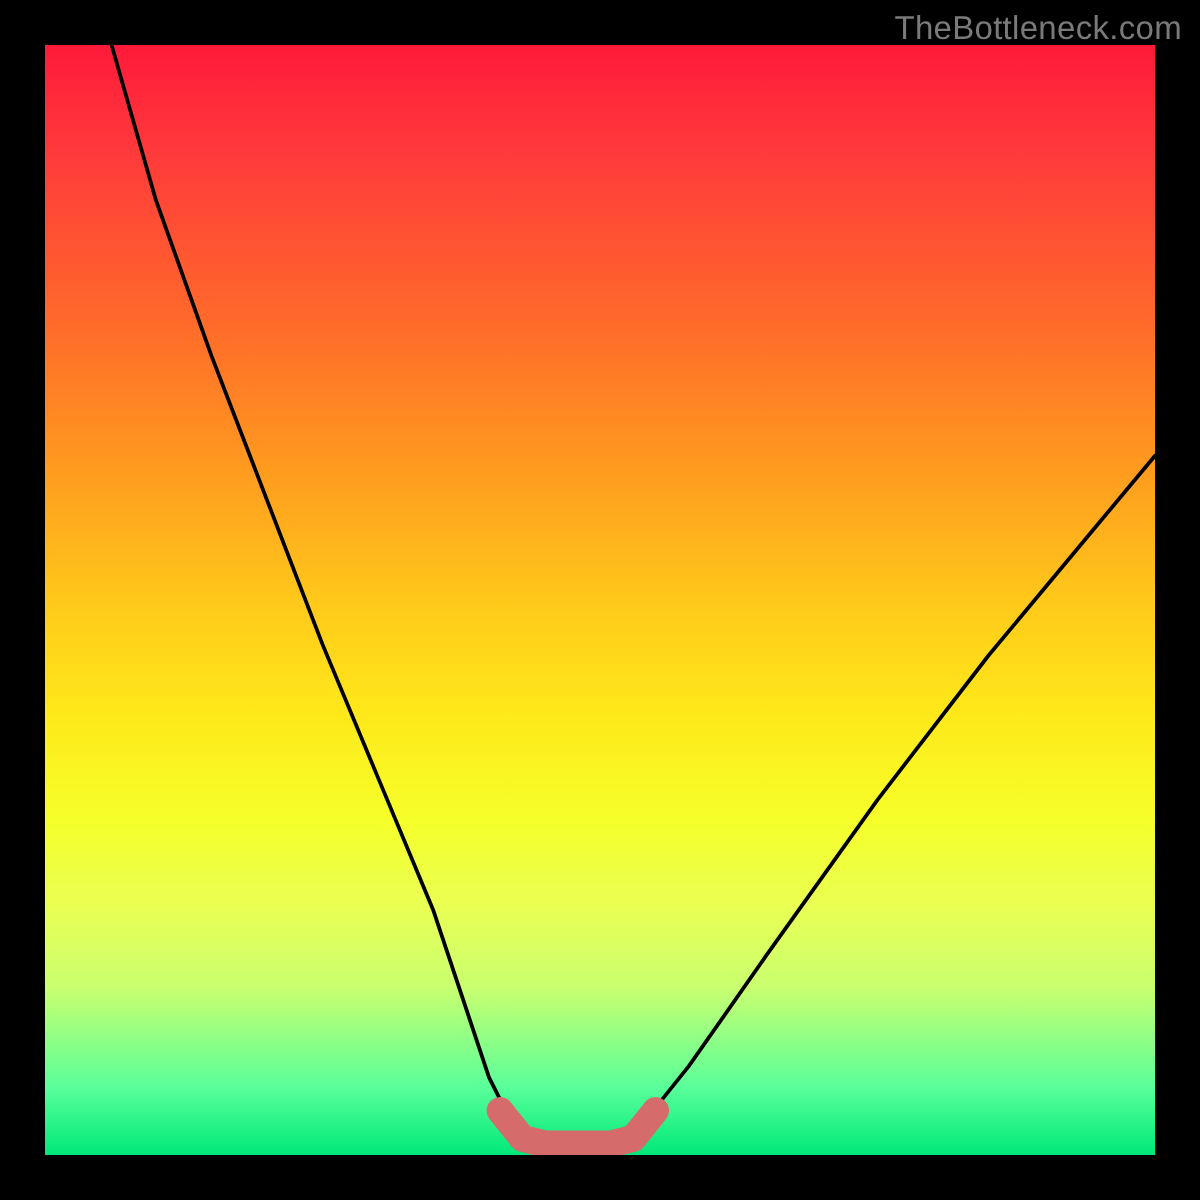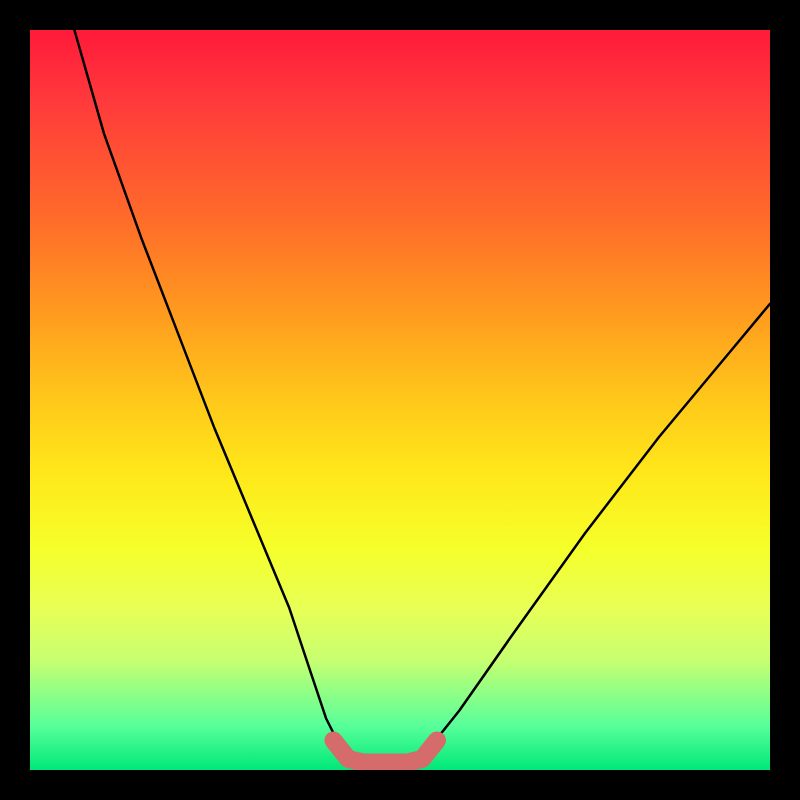--- a/index.html
+++ b/index.html
@@ -53,20 +53,21 @@
     position: absolute;
     left: 0;
     top: 0;
   }
 </style>
 </head>
 <body>
 
 <div class="frame">
 
+  <div class="watermark">TheBottleneck.com</div>
 
   <div class="plot">
     <svg id="chart-svg" width="740" height="740" viewBox="0 0 740 740">
         <path d="M44.4 0.0 L74.0 103.6 L111.0 207.2 L148.0 303.4 L185.0 399.6 L222.0 488.4 L259.0 577.2 L281.2 643.8 L296.0 688.2 L310.8 717.8 L325.6 728.9 L340.4 732.6 L355.2 732.6 L370.0 732.6 L384.8 728.9 L399.6 717.8 L429.2 680.8 L481.0 606.8 L555.0 503.2 L629.0 407.0 L703.0 318.2 L740.0 273.8" fill="none" stroke="#000" stroke-width="2.5" stroke-linecap="round" stroke-linejoin="round"></path>
         <path d="M303.4 710.4 L318.2 728.9 L333.0 732.6 L347.8 732.6 L362.6 732.6 L377.4 732.6 L392.2 728.9 L407.0 710.4" fill="none" stroke="#d66b6b" stroke-width="18" stroke-linecap="round" stroke-linejoin="round"></path>
       </svg>
   </div>
 
 </div>
 

